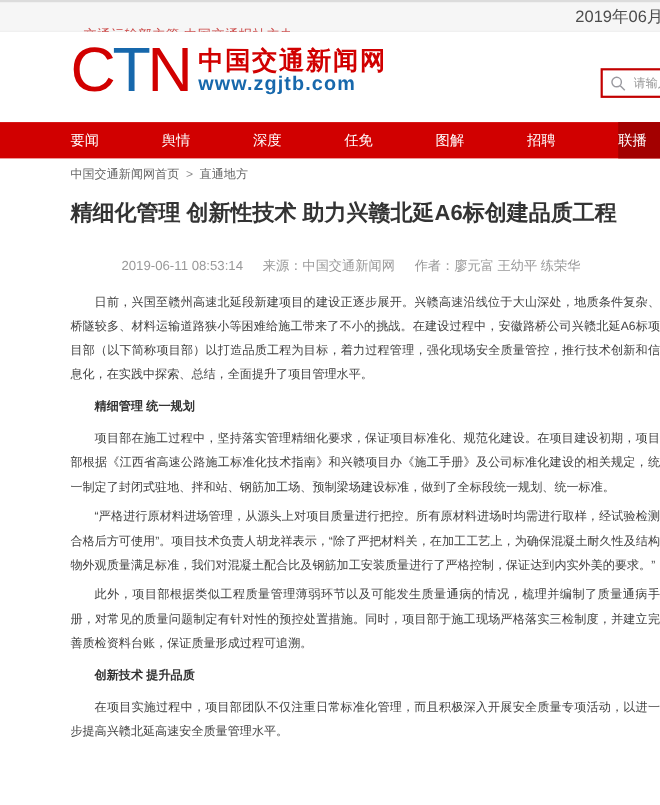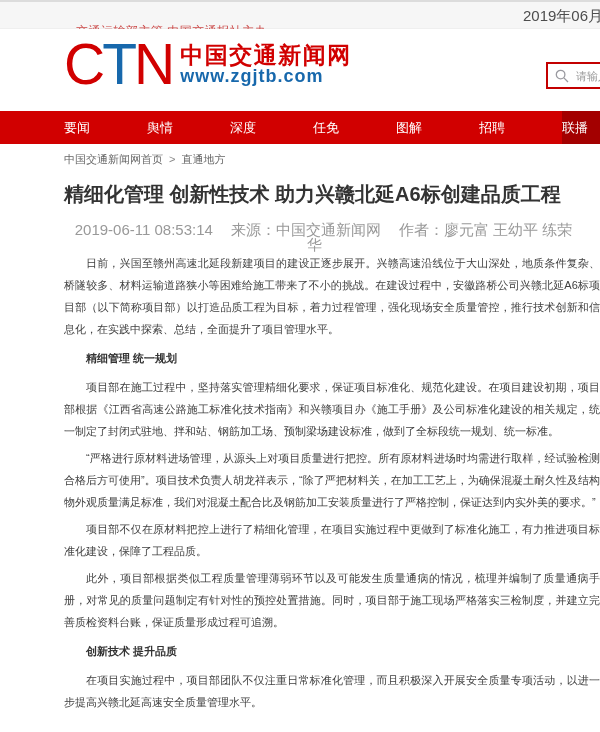--- a/index.html
+++ b/index.html
@@ -38,21 +38,21 @@
   .nav-item.active{background:#a30000;}
 
   
   .main{position:absolute;left:64px;top:152px;width:536px;}
   .breadcrumb{font-size:11px;color:#666;height:15px;line-height:15px;}
   .breadcrumb .sep{margin:0 6px;color:#888;}
   .breadcrumb a{color:#666;text-decoration:none;cursor:pointer;}
 
   .article-title{font-size:20px;font-weight:bold;color:#333;line-height:26px;margin:14px 12px 0 0;
                  white-space:nowrap;}
-  .article-meta{width:510px;text-align:center;font-size:15px;color:#999;margin-top:15px;height:15px;line-height:15px;}
+  .article-meta{width:510px;text-align:center;font-size:12px;color:#999;margin-top:27px;height:15px;line-height:15px;}
   .article-meta span{margin:0 9px;}
 
   .article-body{margin-top:15px;font-size:11px;color:#414141;}
   .article-body p{margin:5px 0;line-height:22px;text-indent:2em;text-align:justify;}
   .article-body h3{margin:7px 0;line-height:22px;font-size:11px;font-weight:bold;color:#333;text-indent:2em;}
 </style>
 </head>
 <body>
 
 <div id="viewport">
@@ -103,20 +103,19 @@
 
     <div class="article-meta">
       <span>2019-06-11 08:53:14</span><span>来源：中国交通新闻网</span><span>作者：廖元富 王幼平 练荣华</span>
     </div>
 
     <div class="article-body">
       <p>日前，兴国至赣州高速北延段新建项目的建设正逐步展开。兴赣高速沿线位于大山深处，地质条件复杂、桥隧较多、材料运输道路狭小等困难给施工带来了不小的挑战。在建设过程中，安徽路桥公司兴赣北延A6标项目部（以下简称项目部）以打造品质工程为目标，着力过程管理，强化现场安全质量管控，推行技术创新和信息化，在实践中探索、总结，全面提升了项目管理水平。</p>
       <h3>精细管理 统一规划</h3>
       <p>项目部在施工过程中，坚持落实管理精细化要求，保证项目标准化、规范化建设。在项目建设初期，项目部根据《江西省高速公路施工标准化技术指南》和兴赣项目办《施工手册》及公司标准化建设的相关规定，统一制定了封闭式驻地、拌和站、钢筋加工场、预制梁场建设标准，做到了全标段统一规划、统一标准。</p>
       <p>“严格进行原材料进场管理，从源头上对项目质量进行把控。所有原材料进场时均需进行取样，经试验检测合格后方可使用”。项目技术负责人胡龙祥表示，“除了严把材料关，在加工工艺上，为确保混凝土耐久性及结构物外观质量满足标准，我们对混凝土配合比及钢筋加工安装质量进行了严格控制，保证达到内实外美的要求。”</p>
-      <p>项目部不仅在原材料把控上进行了精细化管理，在项目实施过程中更做到了标准化施工，有力推进项目标准化建设，保障了工程品质。</p>
       <p>此外，项目部根据类似工程质量管理薄弱环节以及可能发生质量通病的情况，梳理并编制了质量通病手册，对常见的质量问题制定有针对性的预控处置措施。同时，项目部于施工现场严格落实三检制度，并建立完善质检资料台账，保证质量形成过程可追溯。</p>
       <h3>创新技术 提升品质</h3>
       <p>在项目实施过程中，项目部团队不仅注重日常标准化管理，而且积极深入开展安全质量专项活动，以进一步提高兴赣北延高速安全质量管理水平。</p>
     </div>
 
   </div>
 </div>
 
 </body></html>

